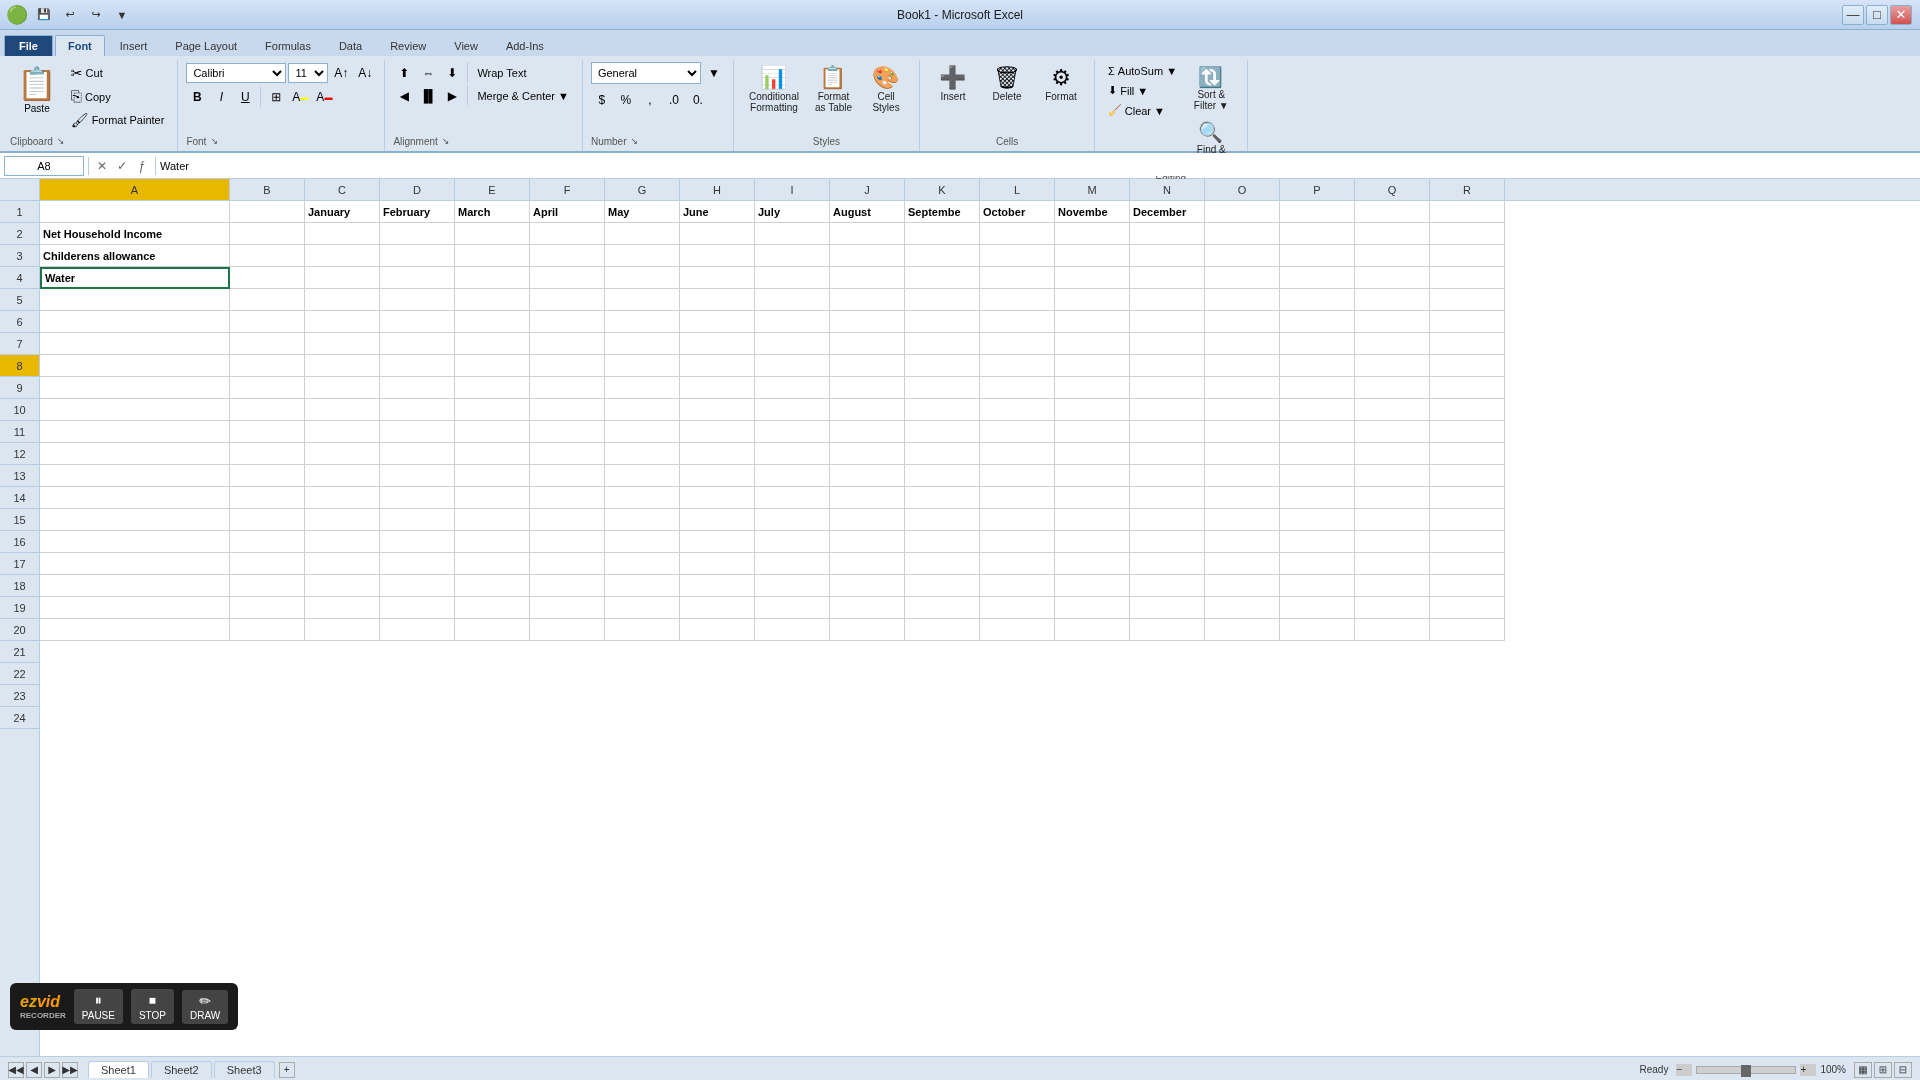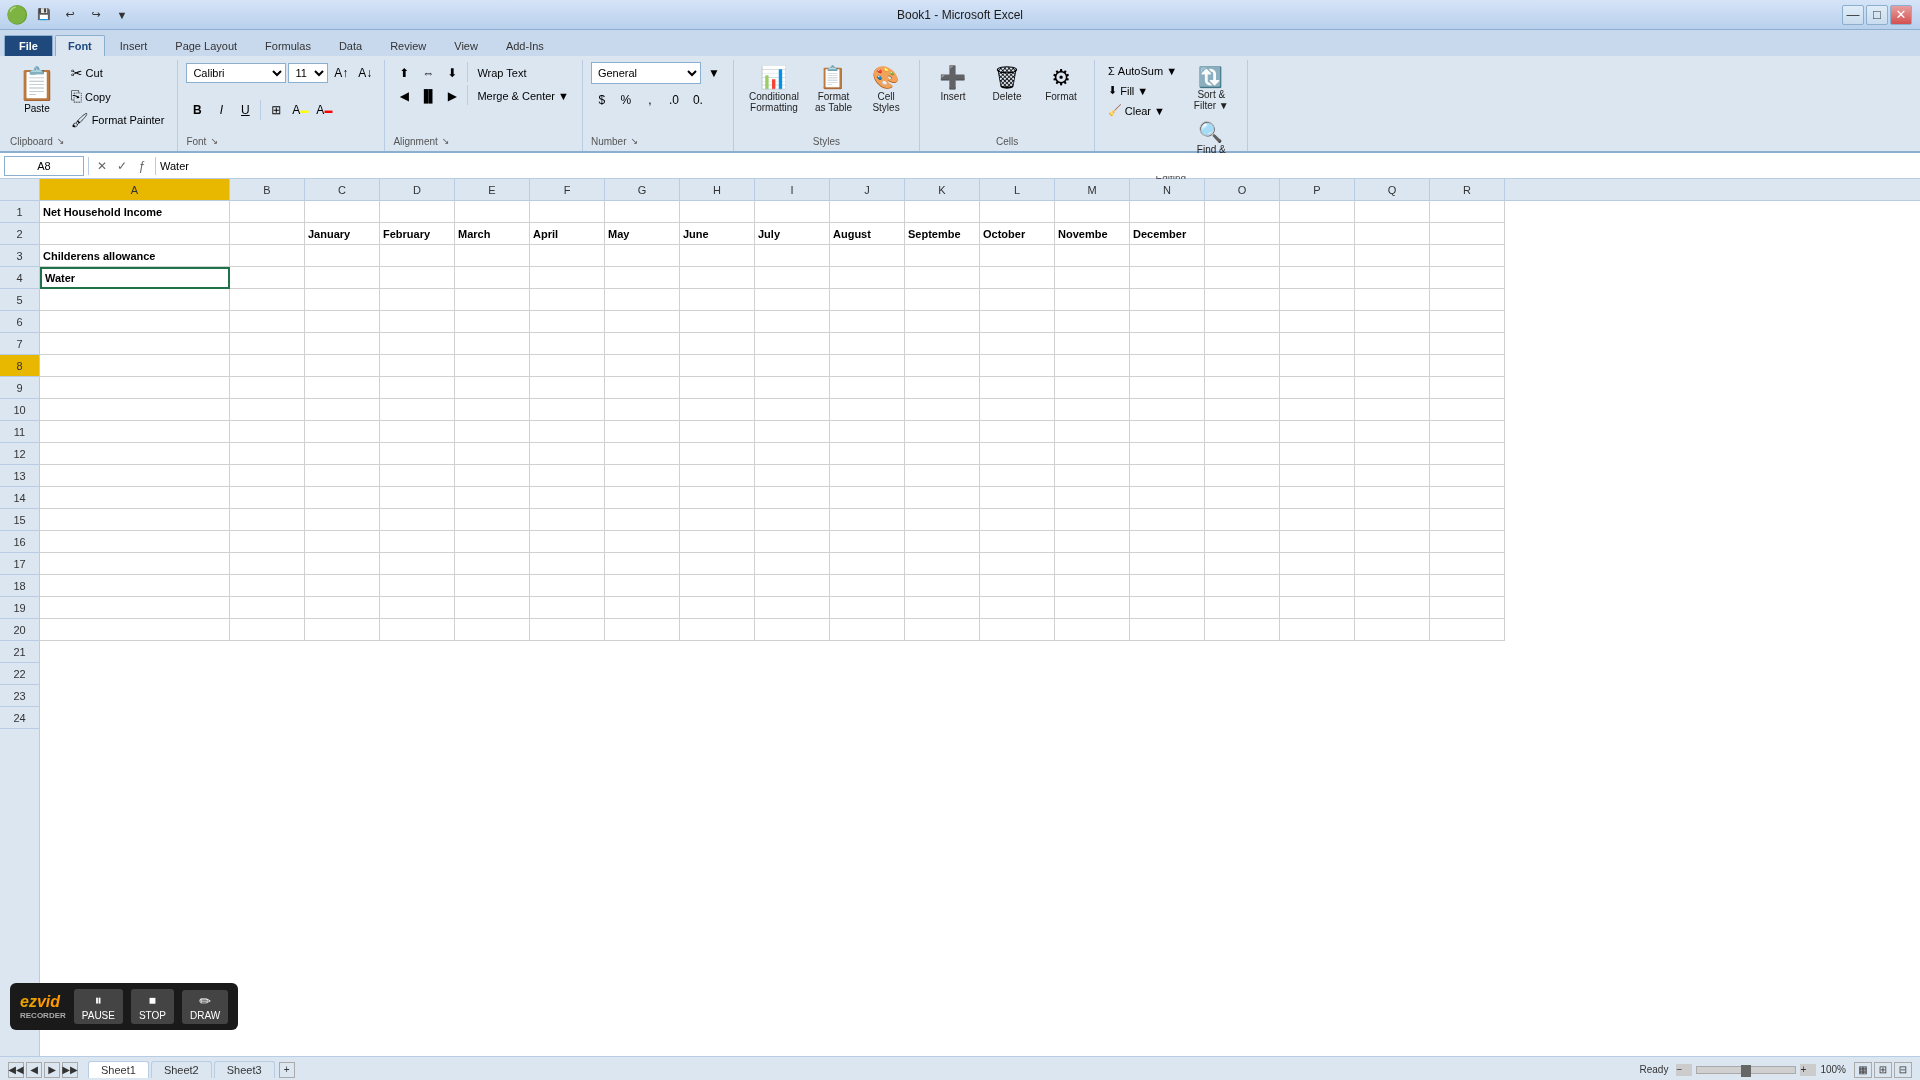--- a/index.html
+++ b/index.html
@@ -45,21 +45,21 @@
     .ribbon-btn-small .icon { font-size: 14px; }
 
     .ribbon-col { display: flex; flex-direction: column; gap: 1px; }
 
     
     .paste-btn { display: flex; flex-direction: column; align-items: center; cursor: pointer; padding: 2px 6px; border: 1px solid transparent; border-radius: 3px; }
     .paste-icon { font-size: 32px; }
     .paste-label { font-size: 10px; }
 
     
-    .font-controls { display: flex; flex-direction: column; gap: 15px; }
+    .font-controls { display: flex; flex-direction: column; gap: 2px; }
     .font-row1 { display: flex; gap: 2px; align-items: center; }
     .font-row2 { display: flex; gap: 2px; align-items: center; }
     .font-select { height: 20px; font-size: 11px; border: 1px solid #8aafcf; background: white; padding: 0 2px; min-width: 100px; }
     .size-select { height: 20px; font-size: 11px; border: 1px solid #8aafcf; background: white; padding: 0 2px; width: 40px; }
     .font-btn { width: 22px; height: 22px; display: flex; align-items: center; justify-content: center; border: 1px solid transparent; cursor: pointer; font-size: 12px; border-radius: 2px; }
     .font-btn.bold { font-weight: bold; }
     .font-btn.italic { font-style: italic; }
 
     
     .num-select { height: 22px; font-size: 11px; border: 1px solid #8aafcf; background: white; padding: 0 2px; width: 110px; }
@@ -402,61 +402,61 @@
       <div class="row-header">19</div>
       <div class="row-header">20</div>
       <div class="row-header">21</div>
       <div class="row-header">22</div>
       <div class="row-header">23</div>
       <div class="row-header">24</div>
     </div>
     <div id="grid">
 
       <div class="grid-row">
-        <div class="grid-cell" style="width:190px;font-weight:bold;">Net Household Income</div>
-        <div class="grid-cell" style="width:75px;"></div>
-        <div class="grid-cell" style="width:75px;"></div>
-        <div class="grid-cell" style="width:75px;"></div>
-        <div class="grid-cell" style="width:75px;"></div>
-        <div class="grid-cell" style="width:75px;"></div>
-        <div class="grid-cell" style="width:75px;"></div>
-        <div class="grid-cell" style="width:75px;"></div>
-        <div class="grid-cell" style="width:75px;"></div>
-        <div class="grid-cell" style="width:75px;"></div>
-        <div class="grid-cell" style="width:75px;"></div>
-        <div class="grid-cell" style="width:75px;"></div>
-        <div class="grid-cell" style="width:75px;"></div>
-        <div class="grid-cell" style="width:75px;"></div>
-        <div class="grid-cell" style="width:75px;"></div>
-        <div class="grid-cell" style="width:75px;"></div>
-        <div class="grid-cell" style="width:75px;"></div>
-        <div class="grid-cell" style="width:75px;"></div>
-      </div>
-
-      <div class="grid-row">
         <div class="grid-cell" style="width:190px;"></div>
         <div class="grid-cell header-row" style="width:75px;"></div>
         <div class="grid-cell header-row" style="width:75px;">January</div>
         <div class="grid-cell header-row" style="width:75px;">February</div>
         <div class="grid-cell header-row" style="width:75px;">March</div>
         <div class="grid-cell header-row" style="width:75px;">April</div>
         <div class="grid-cell header-row" style="width:75px;">May</div>
         <div class="grid-cell header-row" style="width:75px;">June</div>
         <div class="grid-cell header-row" style="width:75px;">July</div>
         <div class="grid-cell header-row" style="width:75px;">August</div>
         <div class="grid-cell header-row" style="width:75px;">Septembe</div>
         <div class="grid-cell header-row" style="width:75px;">October</div>
         <div class="grid-cell header-row" style="width:75px;">Novembe</div>
         <div class="grid-cell header-row" style="width:75px;">December</div>
         <div class="grid-cell" style="width:75px;"></div>
         <div class="grid-cell" style="width:75px;"></div>
         <div class="grid-cell" style="width:75px;"></div>
         <div class="grid-cell" style="width:75px;"></div>
       </div>
 
+      <div class="grid-row">
+        <div class="grid-cell" style="width:190px;font-weight:bold;">Net Household Income</div>
+        <div class="grid-cell" style="width:75px;"></div>
+        <div class="grid-cell" style="width:75px;"></div>
+        <div class="grid-cell" style="width:75px;"></div>
+        <div class="grid-cell" style="width:75px;"></div>
+        <div class="grid-cell" style="width:75px;"></div>
+        <div class="grid-cell" style="width:75px;"></div>
+        <div class="grid-cell" style="width:75px;"></div>
+        <div class="grid-cell" style="width:75px;"></div>
+        <div class="grid-cell" style="width:75px;"></div>
+        <div class="grid-cell" style="width:75px;"></div>
+        <div class="grid-cell" style="width:75px;"></div>
+        <div class="grid-cell" style="width:75px;"></div>
+        <div class="grid-cell" style="width:75px;"></div>
+        <div class="grid-cell" style="width:75px;"></div>
+        <div class="grid-cell" style="width:75px;"></div>
+        <div class="grid-cell" style="width:75px;"></div>
+        <div class="grid-cell" style="width:75px;"></div>
+      </div>
+
 
 
 
 
       <div class="grid-row">
         <div class="grid-cell" style="width:190px;font-weight:bold;">Childerens allowance</div>
         <div class="grid-cell" style="width:75px;"></div>
         <div class="grid-cell" style="width:75px;"></div>
         <div class="grid-cell" style="width:75px;"></div>
         <div class="grid-cell" style="width:75px;"></div>

